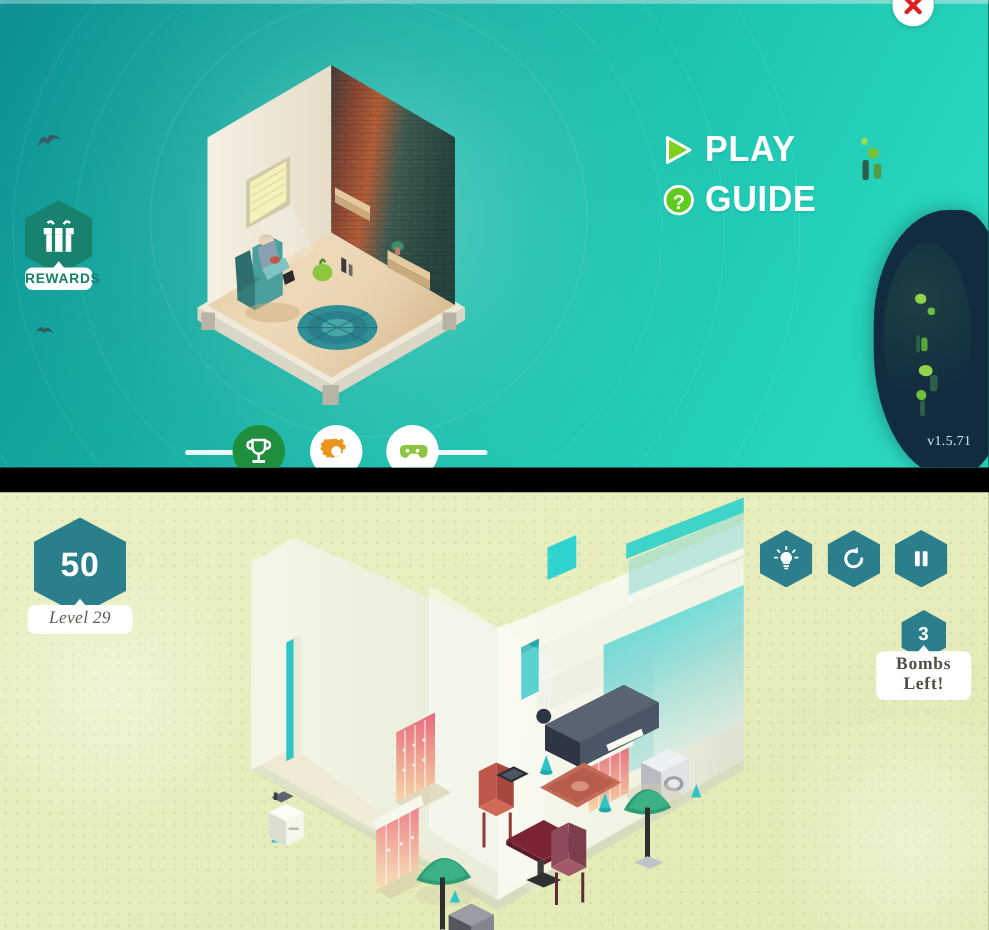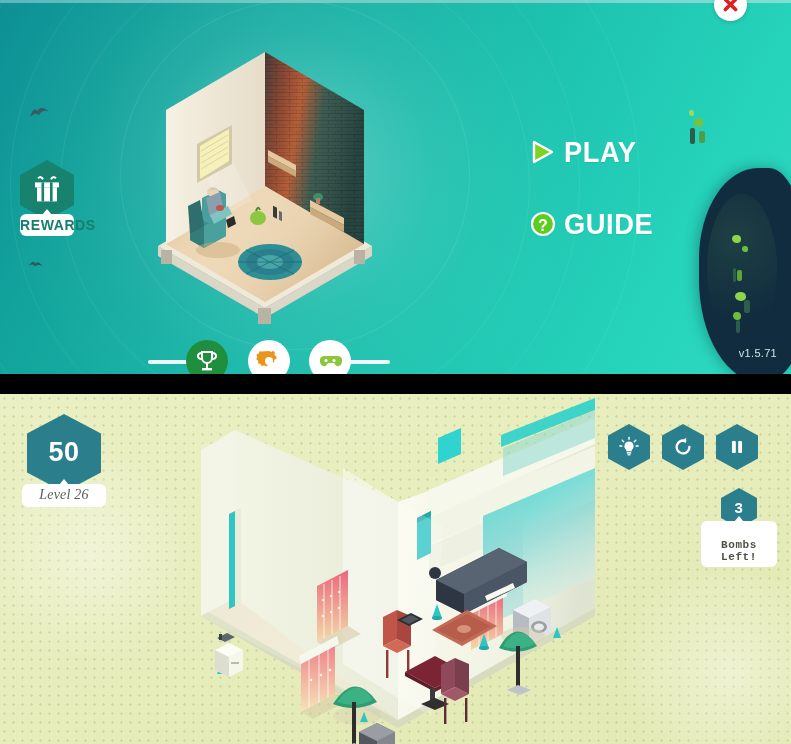--- a/index.html
+++ b/index.html
@@ -69,42 +69,42 @@
   .hexwrap { position:relative; width:54px; height:60px; margin:0 auto; }
   .hex {
     position:absolute; inset:0;
     background:#17836e;
     clip-path:polygon(50% 0%, 100% 25%, 100% 75%, 50% 100%, 0% 75%, 0% 25%);
   }
   #rewards-badge .giftico { position:absolute; left:50%; top:50%; transform:translate(-50%,-52%); width:30px; height:30px;}
   .badge-label {
     position:relative; margin:-6px auto 0; width:54px;
     background:#fff; border-radius:6px; text-align:center;
-    font-size:14px; font-weight:bold; letter-spacing:.6px;
+    font-size:11px; font-weight:bold; letter-spacing:.6px;
     color:#15806c; padding:3px 0 3px;
   }
   .badge-label:before{
     content:""; position:absolute; left:50%; top:-5px; margin-left:-5px;
     border-left:5px solid transparent; border-right:5px solid transparent;
     border-bottom:6px solid #fff;
   }
 
   
   #close-btn {
     position:absolute; left:714px; top:-12px; width:33px; height:33px;
     border-radius:50%; background:#fff; cursor:pointer;
     display:flex; align-items:center; justify-content:center;
     box-shadow:0 1px 4px rgba(0,0,0,.18);
   }
   #close-btn svg { width:17px; height:17px; }
 
   
   #menu-list { position:absolute; left:524px; top:100px; width:240px; }
   .menu-item {
-    display:flex; align-items:center; height:40px; margin-bottom:0px; cursor:pointer;margin-top:32px;
+    display:flex; align-items:center; height:40px; margin-bottom:0px; cursor:pointer;
   }
   .menu-ico { width:40px; height:34px; position:relative; flex:0 0 40px; }
   .menu-ico svg { width:100%; height:100%; display:block; }
   .menu-label {
     color:#fff; font-size:29px; font-weight:bold;
     letter-spacing:.6px; line-height:1;
     font-family:"Liberation Sans", sans-serif;
     transform:scaleX(.94); transform-origin:left center;
     text-shadow:0 1px 1px rgba(0,60,60,.10);
   }
@@ -120,21 +120,21 @@
     position:absolute; top:0; width:42px; height:42px; border-radius:50%;
     display:flex; align-items:center; justify-content:center; cursor:pointer;
   }
   #btn-trophy   { left:186px; background:#1f8f3e; }
   #btn-settings { left:248px; background:#fff; }
   #btn-games    { left:309px; background:#fff; }
   .circ-btn svg { width:26px; height:26px; display:block; }
 
   #version {
     position:absolute; right:14px; top:347px;
-    color:#dff6f1; font-size:11px; letter-spacing:.3px; opacity:.92;
+    color:#dff6f1; font-size:11px; letter-spacing:.3px; opacity:.92;font-family:Liberation Serif, serif;
   }
 
   
   #game-panel {
     position:absolute; left:0; top:394px; width:791px; height:370px;
     overflow:hidden;
     background-color:#e8edbf;
     background-image:
       radial-gradient(rgba(150,170,110,.30) 1px, transparent 1.2px),
       linear-gradient(160deg,#eaf0c3 0%, #e6ecba 55%, #e2e9b2 100%);
@@ -177,22 +177,22 @@
   #btn-hint    { left:608px; top:30px; }
   #btn-restart { left:662px; top:30px; }
   #btn-pause   { left:716px; top:30px; }
 
   
   #bombs-left { position:absolute; left:701px; top:94px; width:76px; height:62px; text-align:center; }
   #bombs-left .hexwrap { width:36px; height:40px; }
   #bombs-left .hex { background:#2b7f8c; }
   #bombs-left .hex-num { font-size:15px; }
   #bombs-left .badge-label {
-    width:76px; color:#4d5245; font-size:11px; font-weight:bold; margin-top:-7px;
-    padding:18px 0 4px; font-family:Liberation Mono, monospace;
+    width:76px; color:#4d5245; font-size:14px; font-weight:bold; margin-top:-7px;
+    padding:3px 0 4px; font-family:Liberation Serif, serif;
   }
 </style>
 </head>
 <body>
 
 <div id="stage">
 
   <div id="menu-panel">
     <div class="topline"></div>
     <div class="ring r1"></div>
@@ -611,21 +611,21 @@
 
         <polygon points="302,198 330,185 332,190 304,203" fill="#f8f9ee"></polygon>
       </svg>
     </div>
 
     <div id="level-badge">
       <div class="hexwrap">
         <div class="hex"></div>
         <div class="hex-num">50</div>
       </div>
-      <div class="badge-label">Level 26</div>
+      <div class="badge-label">Level 29</div>
     </div>
 
     <div class="hexbtn" id="btn-hint">
       <div class="hex"></div>
       <div class="ic">
         <svg viewBox="0 0 24 24">
           <path d="M12 6 a5 5 0 0 1 3 9 v1.6 h-6 V15 a5 5 0 0 1 3 -9z" fill="#fff"></path>
           <rect x="9.6" y="17.6" width="4.8" height="1.6" fill="#fff"></rect>
           <rect x="10.4" y="19.8" width="3.2" height="1.4" fill="#fff"></rect>
           <g stroke="#fff" stroke-width="1.6" stroke-linecap="round">

